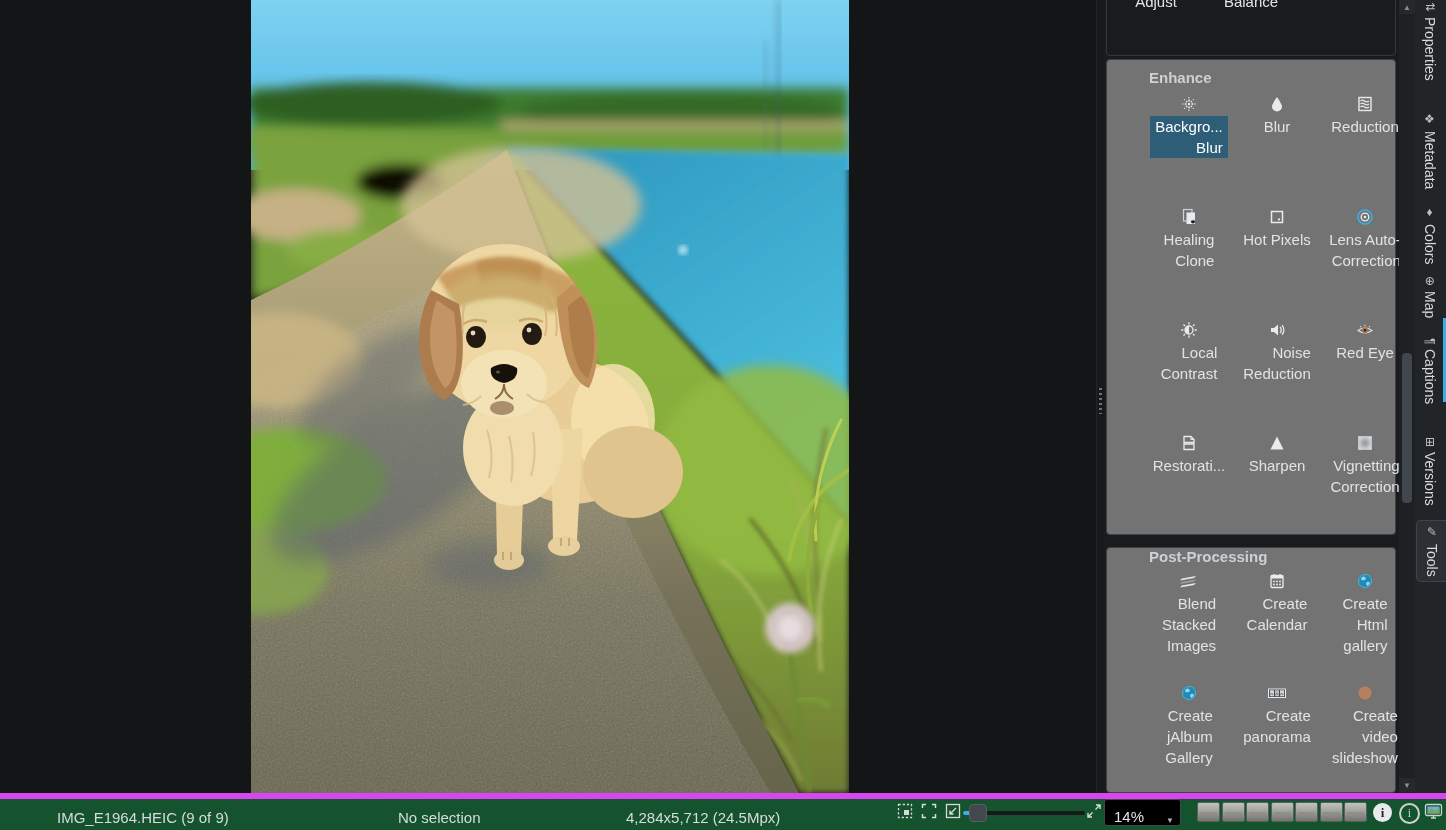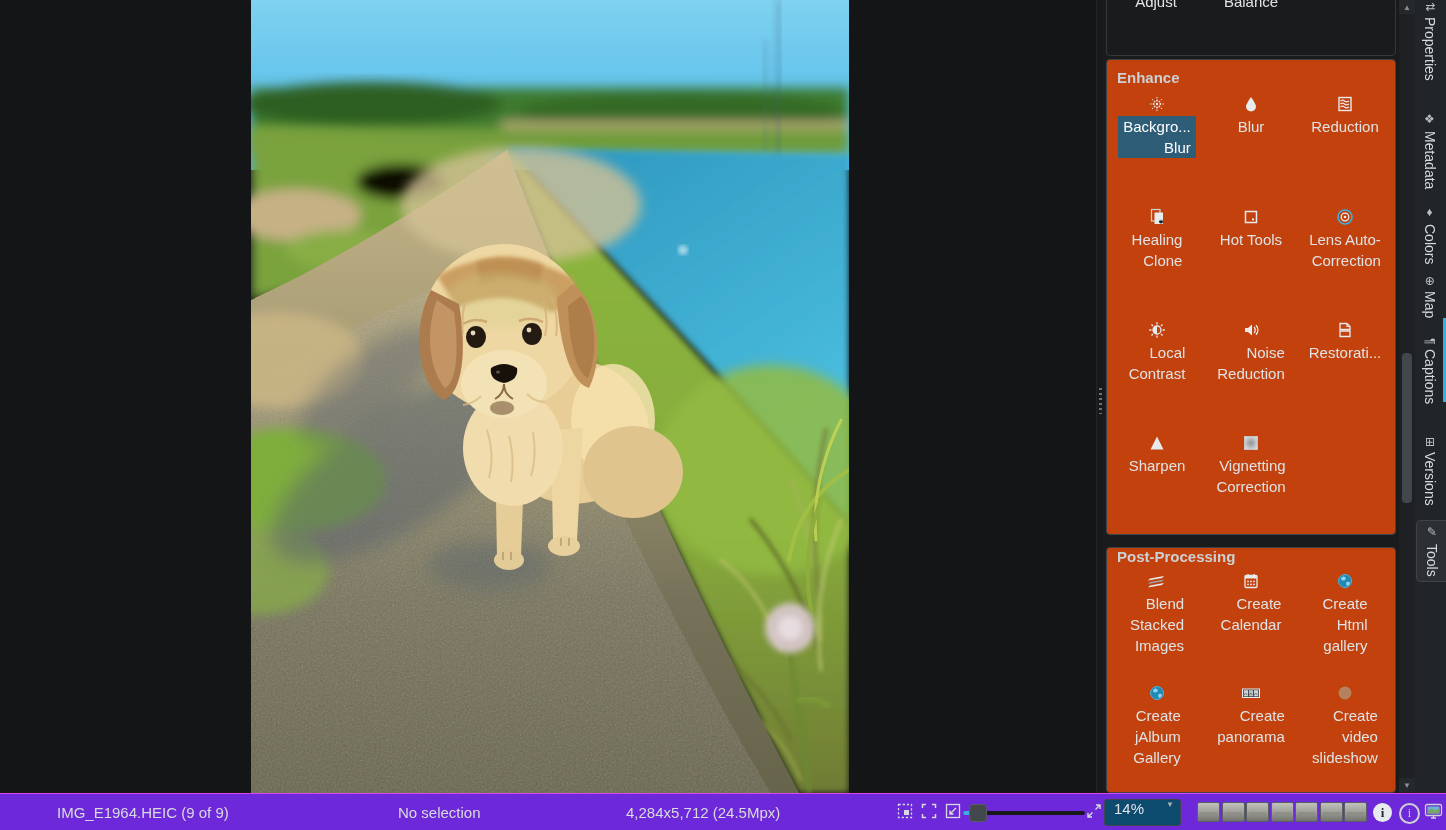--- a/index.html
+++ b/index.html
@@ -13,21 +13,21 @@
   
   .splitter{position:absolute;left:1096px;top:0;width:8px;height:793px;background:#17191b;border-left:1px solid #232629;}
   .splitter .grip{position:absolute;left:2px;top:388px;width:3px;height:26px;
     background:repeating-linear-gradient(180deg,#6d7276 0 2px,transparent 2px 5px);}
 
   
   .tools-panel{position:absolute;left:1104px;top:0;width:295px;height:793px;background:#191b1d;overflow:hidden;}
   .prevbox{position:absolute;left:2px;top:-12px;right:3px;height:66px;border:1px solid #34383c;border-radius:4px;}
   .scrolled-row{position:absolute;left:2px;right:3px;top:-9px;display:grid;grid-template-columns:88px 88px 88px;justify-content:space-between;padding:0 6px;}
   .scrolled-row .cut{font-size:15px;line-height:21px;text-align:center;color:#e2e5e8;}
-  .section{position:absolute;left:2px;right:3px;border:1px solid #3e4347;border-radius:4px;background:#c2410c;box-sizing:border-box;}
+  .section{position:absolute;left:2px;right:3px;border:1px solid #3e4347;border-radius:4px;background:#737373;box-sizing:border-box;padding-left:32px;}
   .sec-enhance{top:59px;height:476px;}
   .sec-post{top:547px;height:246px;}
   .section .shead{margin:9px 0 0 10px;font-size:15px;font-weight:bold;color:#ccd1d5;}
   .sec-post .shead{margin-top:0;}
   .tgrid{display:grid;grid-template-columns:88px 88px 88px;justify-content:space-between;padding:8px 6px 0 6px;}
   .sec-enhance .tgrid{grid-auto-rows:113px;}
   .sec-post .tgrid{grid-auto-rows:112px;padding-top:6px;}
   .tool{display:flex;flex-direction:column;align-items:center;text-align:right;cursor:default;}
   .ticon{height:20px;display:flex;align-items:center;justify-content:center;margin-bottom:2px;}
   .tlabel{font-size:15px;line-height:21px;color:#dfe3e6;white-space:pre-line;}
@@ -42,28 +42,28 @@
 
   
   .tabbar{position:absolute;left:1415px;top:0;width:31px;height:793px;background:#222527;}
   .vtab{position:absolute;left:0;width:29px;writing-mode:vertical-rl;display:flex;align-items:center;
     font-size:14px;color:#d6dadd;cursor:pointer;}
   .vtab .vicon{font-size:12px;color:#b9bfc3;margin-bottom:5px;}
   .vtab.active{background:#2c3034;border:1px solid #3f4448;border-right:none;border-radius:5px 0 0 5px;width:30px;left:1px;padding:4px 0;}
   .edge-accent{position:absolute;left:1443px;top:318px;width:3px;height:84px;background:#3daee2;}
 
   
-  .statusbar{position:absolute;left:0;top:793px;width:1446px;height:37px;background:#6d28d9;border-top:1px solid #d946ef;box-sizing:border-box;}
+  .statusbar{position:absolute;left:0;top:793px;width:1446px;height:37px;background:#14532d;border-top:6px solid #d946ef;box-sizing:border-box;}
   .stext{position:absolute;top:0;height:36px;display:flex;align-items:center;font-size:15px;color:#d8dbde;}
   .sicon{position:absolute;top:803px;width:16px;height:16px;cursor:pointer;}
   .slider-track{position:absolute;left:963px;top:811px;width:122px;height:4px;background:#17191b;border-radius:2px;cursor:pointer;}
   .slider-fill{position:absolute;left:0;top:0;width:9px;height:4px;background:#3daee2;border-radius:2px;}
   .slider-handle{position:absolute;left:969px;top:804px;width:16px;height:16px;background:#43484d;border:1px solid #585d62;border-radius:4px;cursor:pointer;}
-  .zoom-combo{position:absolute;left:1104px;top:799px;width:77px;height:27px;background:#0c4a6e;border:1px solid #42474c;border-radius:3px;
-    box-sizing:border-box;display:flex;align-items:flex-start;cursor:pointer;}
+  .zoom-combo{position:absolute;left:1104px;top:799px;width:77px;height:27px;background:#000000;border:1px solid #42474c;border-radius:3px;
+    box-sizing:border-box;display:flex;align-items:flex-end;cursor:pointer;}
   .zoom-combo .zval{font-size:15px;color:#e2e5e8;padding-left:9px;flex:1;}
   .zoom-combo .zarr{width:20px;text-align:center;font-size:8px;color:#aab0b4;}
   .thumbbtn{position:absolute;top:802px;width:23px;height:20px;border:1px solid #5a5f63;border-radius:2px;box-sizing:border-box;cursor:pointer;
     background:linear-gradient(180deg,#c2c2bd 0%,#a3a39d 45%,#73736d 100%);}
   .thumbbtn:after{content:"";position:absolute;left:2px;right:2px;top:9px;height:4px;background:#8b8b84;opacity:.7;}
   .info-filled{position:absolute;left:1373px;top:803px;width:19px;height:19px;border-radius:50%;background:#e8ebee;color:#26292c;
     font-weight:bold;font-size:13px;display:flex;align-items:center;justify-content:center;font-family:"Liberation Serif",serif;cursor:pointer;}
   .info-outline{position:absolute;left:1399px;top:803px;width:17px;height:17px;border-radius:50%;border:2px solid #cdd1d4;color:#cdd1d4;
     font-size:12px;display:flex;align-items:center;justify-content:center;font-family:"Liberation Serif",serif;cursor:pointer;}
   svg.ic{display:block;}
@@ -296,21 +296,21 @@
 Clone</div>
         </div>
 
         <div class="tool">
           <div class="ticon">
             <svg class="ic" width="18" height="18" viewBox="0 0 18 18">
               <rect x="3.5" y="3.5" width="11" height="11" fill="none" stroke="#e8ebee" stroke-width="1.5"></rect>
               <circle cx="11" cy="11.4" r="1.1" fill="#e8ebee"></circle>
             </svg>
           </div>
-          <div class="tlabel">Hot Tools</div>
+          <div class="tlabel">Hot Pixels</div>
         </div>
 
         <div class="tool">
           <div class="ticon">
             <svg class="ic" width="18" height="18" viewBox="0 0 18 18" fill="none">
               <circle cx="9" cy="9" r="7" stroke="#3daee2" stroke-width="1.6"></circle>
               <circle cx="9" cy="9" r="3.8" stroke="#e8ebee" stroke-width="1.3"></circle>
               <circle cx="9" cy="9" r="1.3" fill="#e8ebee"></circle>
             </svg>
           </div>
@@ -336,20 +336,31 @@
           <div class="ticon">
             <svg class="ic" width="18" height="18" viewBox="0 0 18 18">
               <path d="M3,7 H6 L10,3.5 V14.5 L6,11 H3 Z" fill="#e8ebee"></path>
               <path d="M12,6 a4.2,4.2 0 0 1 0,6 M14,4.2 a7,7 0 0 1 0,9.6" stroke="#e8ebee" stroke-width="1.3" fill="none"></path>
             </svg>
           </div>
           <div class="tlabel">Noise
 Reduction</div>
         </div>
 
+        <div class="tool">
+          <div class="ticon">
+            <svg class="ic" width="18" height="18" viewBox="0 0 18 18">
+              <path d="M2,9.5 Q9,4 16,9.5 Q9,14.5 2,9.5 Z" fill="none" stroke="#d8dbde" stroke-width="1.2"></path>
+              <circle cx="9" cy="9.3" r="3" fill="#a57450"></circle>
+              <circle cx="9" cy="9.3" r="1.2" fill="#2a2018"></circle>
+              <path d="M5,6.2 L4,5 M9,5.3 V3.8 M13,6.2 L14,5" stroke="#d8dbde" stroke-width="1.1"></path>
+            </svg>
+          </div>
+          <div class="tlabel">Red Eye</div>
+        </div>
 
         <div class="tool">
           <div class="ticon">
             <svg class="ic" width="18" height="18" viewBox="0 0 18 18" fill="none" stroke="#e8ebee">
               <path d="M4,2.5 H11 L14,5.5 V8.5 H4 Z" stroke-width="1.3"></path>
               <path d="M4,10 H14 V15.5 H4 Z" stroke-width="1.3"></path>
               <path d="M11,2.5 V5.5 H14" stroke-width="1.1"></path>
             </svg>
           </div>
           <div class="tlabel">Restorati...</div>

